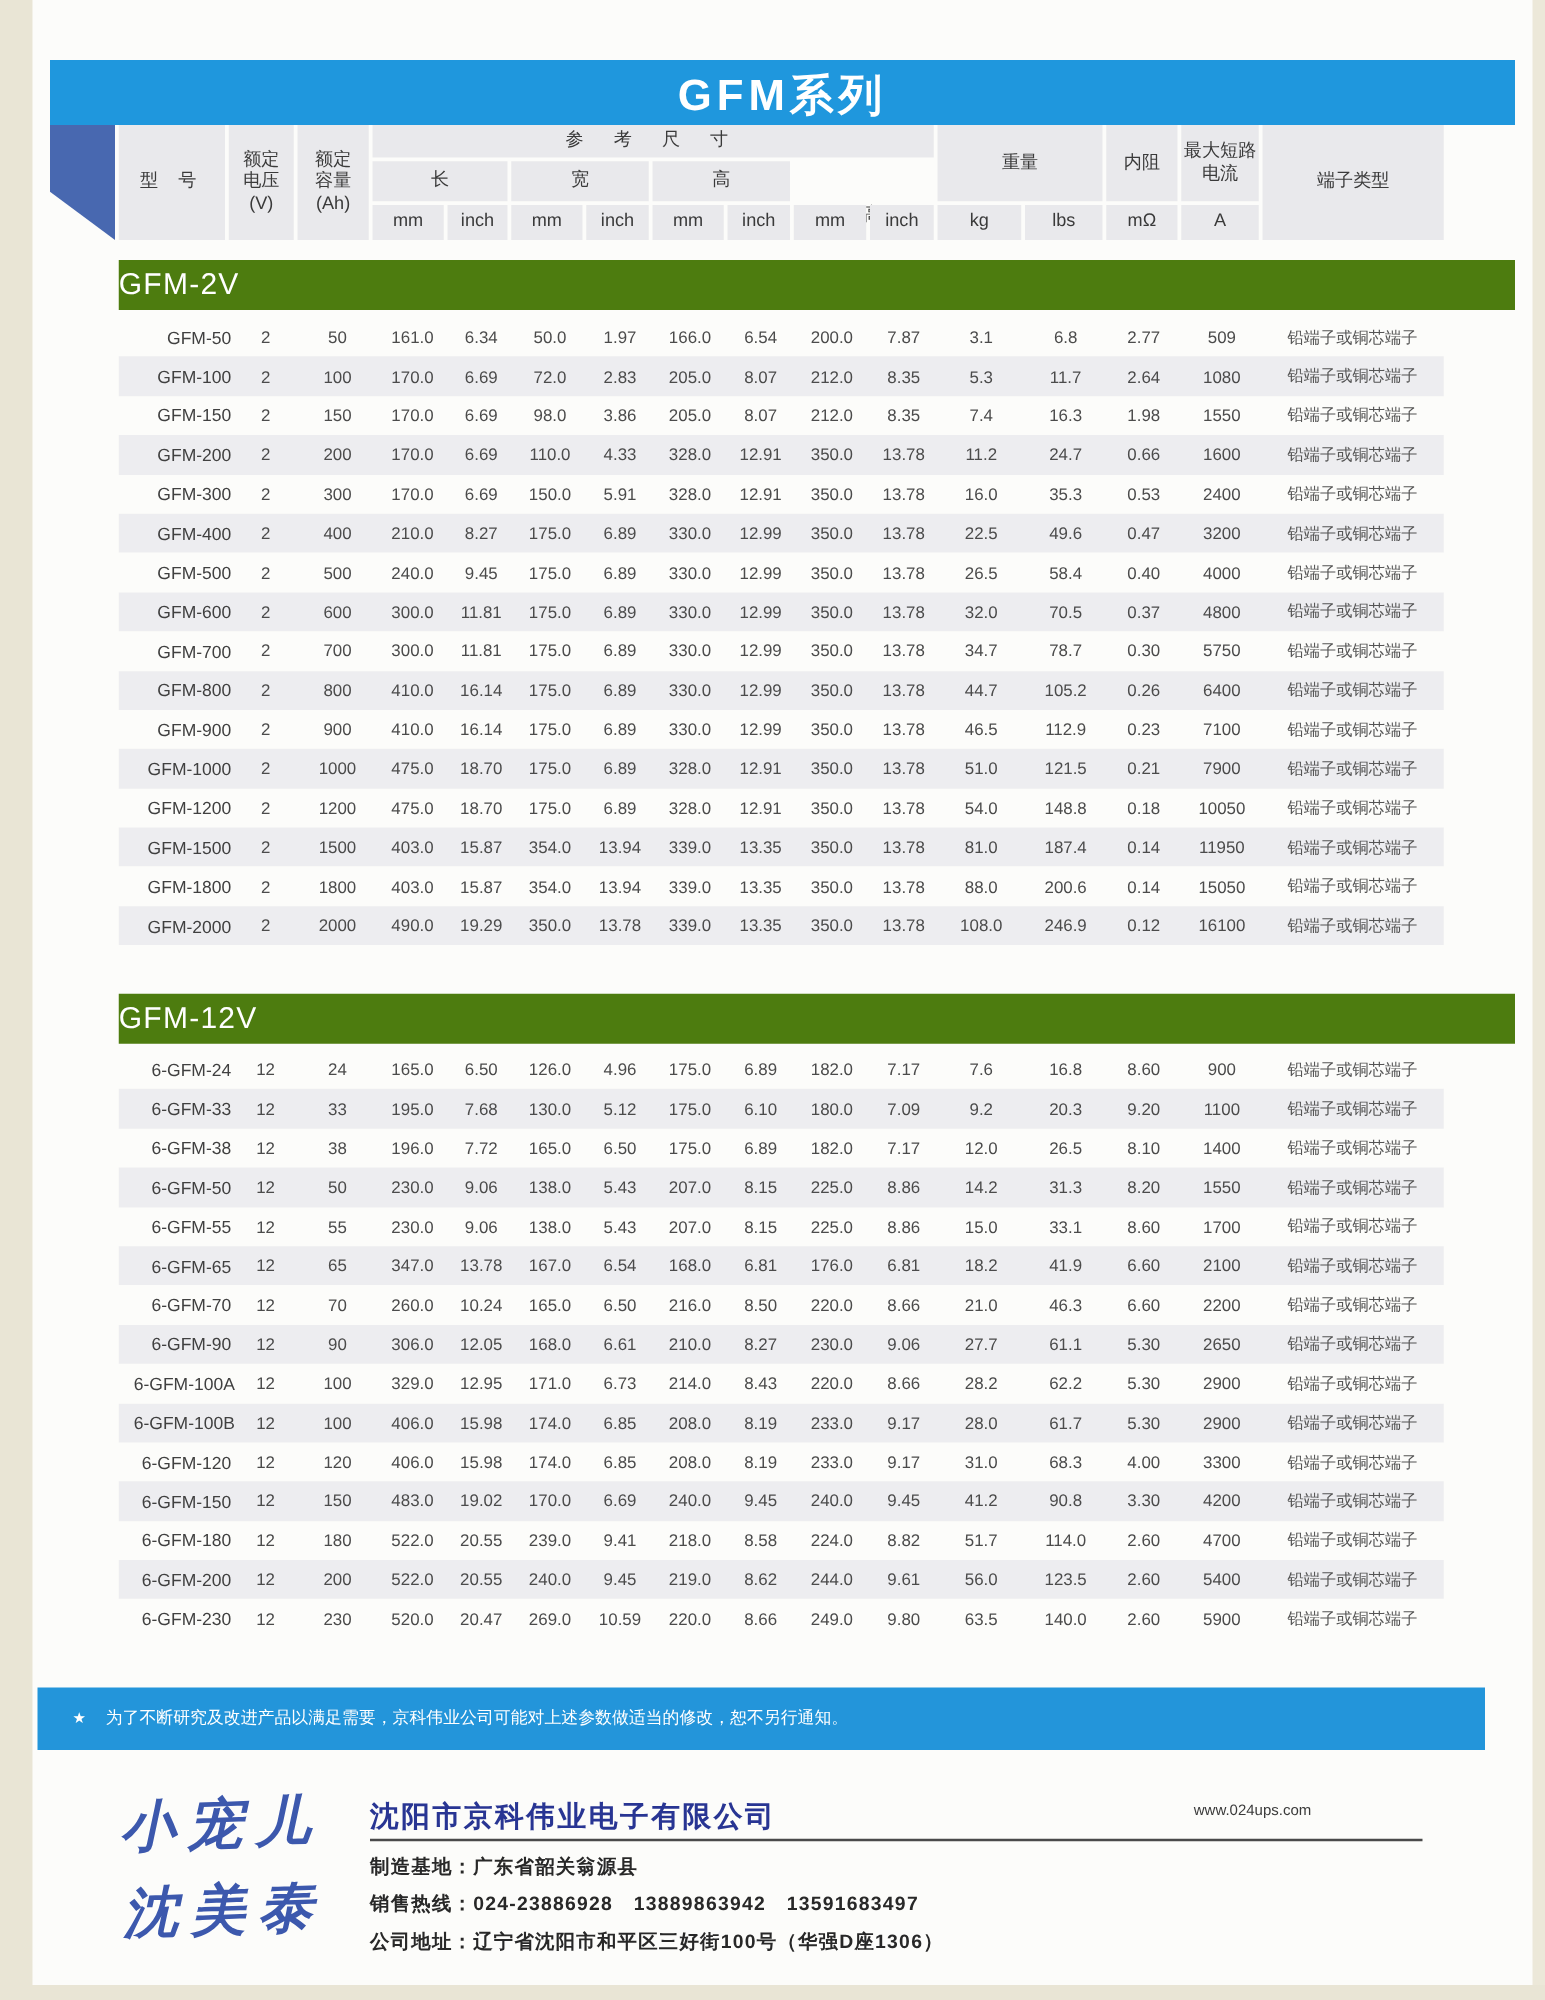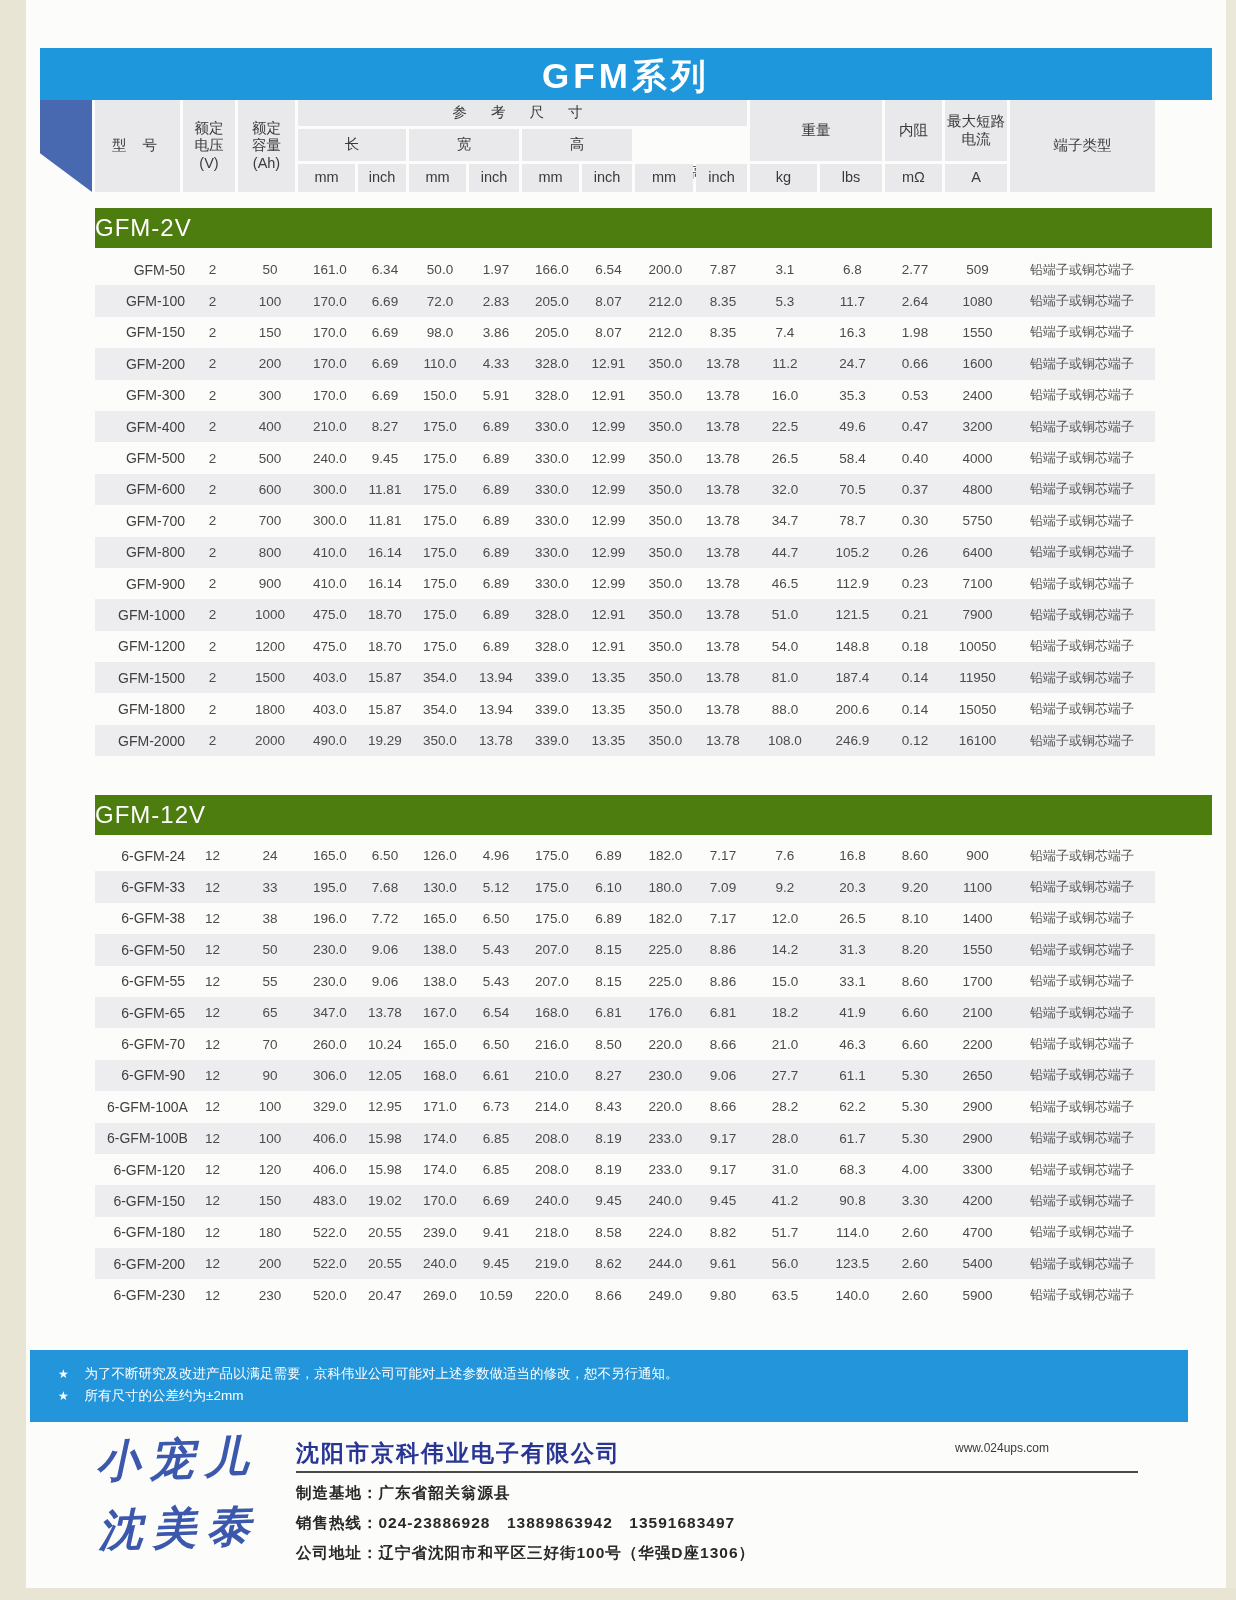--- a/index.html
+++ b/index.html
@@ -686,24 +686,20 @@
         <span class="c c14">5900</span>
         <span class="c c15">铅端子或铜芯端子</span>
       </div>
     </div>
 
   <div class="notes">
     <div class="note-line">
       <span class="star">★</span>
       <span>为了不断研究及改进产品以满足需要，京科伟业公司可能对上述参数做适当的修改，恕不另行通知。</span>
     </div>
-    <div class="note-line">
-      <span class="star">★</span>
-      <span>所有尺寸的公差约为±2mm</span>
-    </div>
   </div>
 
   <div class="logo">
     <div class="logo-l1">小宠儿</div>
     <div class="logo-l2">沈美泰</div>
   </div>
   <div class="company">沈阳市京科伟业电子有限公司</div>
   <div class="url">www.024ups.com</div>
   <div class="rule"></div>
   <div class="finfo">

